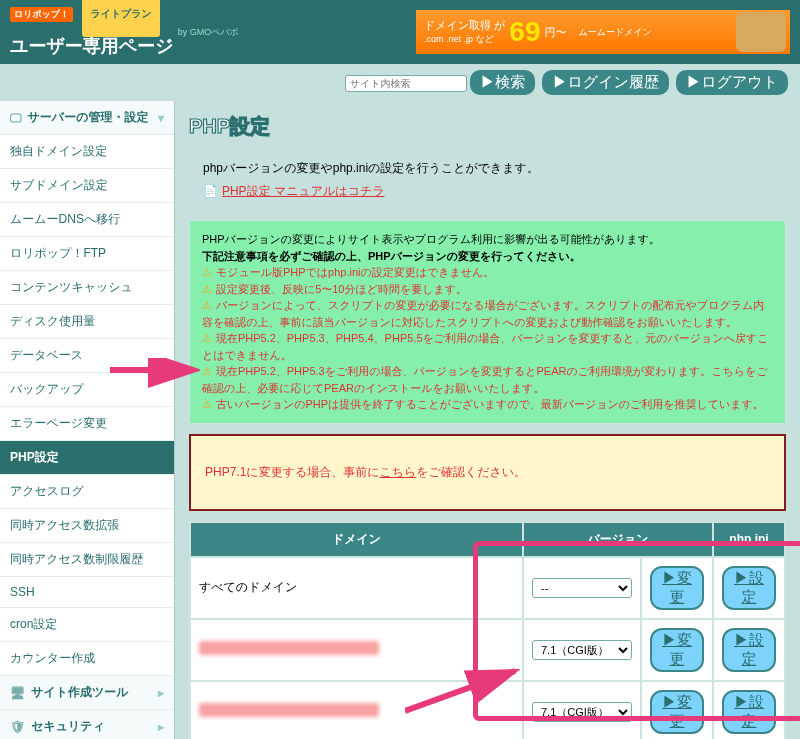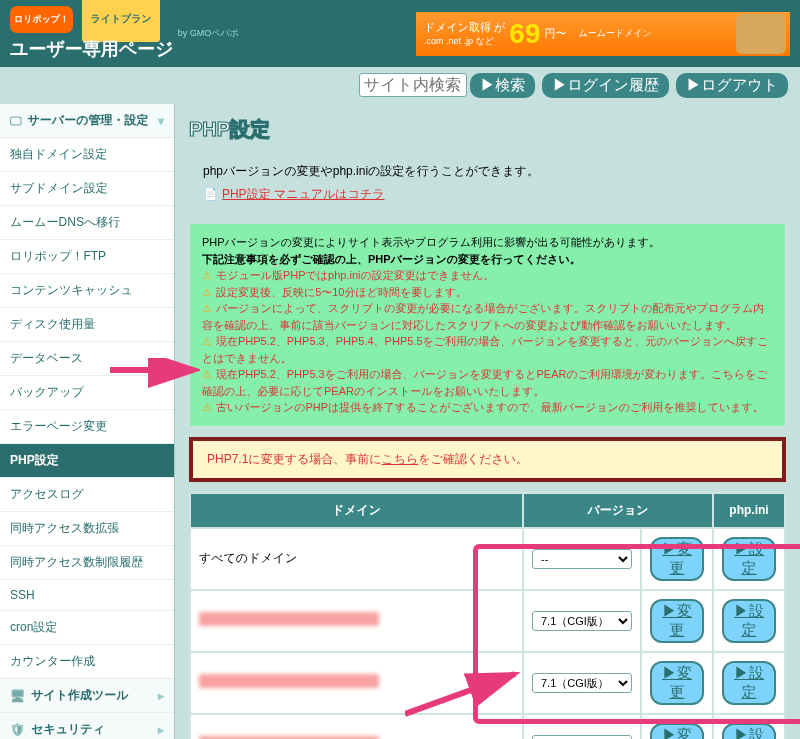--- a/index.html
+++ b/index.html
@@ -1,44 +1,44 @@
 <!DOCTYPE html>
 <html><head>
 <meta charset="utf-8">
 <style>
   * { box-sizing: border-box; margin: 0; padding: 0; }
   body { font-family: "Hiragino Kaku Gothic Pro", Meiryo, sans-serif; font-size: 12px; background: #c5e0dd; width: 800px; }
   .header { background: #2a6e6e; display: flex; justify-content: space-between; align-items: center; padding: 6px 10px; }
   .header-left { display: flex; align-items: center; }
-  .logo-label { color: #fff; font-weight: bold; font-size: 9px; background:#ff6600; border-radius:7px; padding:7px 4px; display:inline-block; }
-  .logo-title { color: #fff; font-size: 18px; font-weight: bold; margin-top:4px;}
+  .logo-label { color: #fff; font-weight: bold; font-size: 9px; background:#ff6600; border-radius:2px; padding:1px 4px; display:inline-block; }
+  .logo-title { color: #fff; font-size: 18px; font-weight: bold; margin-top:12px;}
   .plan-badge { background:#ffd24d; color:#2a6e6e; font-weight:bold; font-size:10px; padding:18px 8px; border-radius:3px; margin-left:6px;}
   .byline { color:#9dc; font-size:9px; margin-left:4px;}
   .ad-banner { width:374px; height:44px; background:linear-gradient(#ff9a2e,#ff7800); display:flex; align-items:center; padding:0 8px; color:#fff; font-size:11px; position:relative; overflow:hidden;}
   .ad-banner .bignum { font-size:28px; color:#ffe600; font-weight:bold; margin:0 4px;}
   .ad-banner .dog { width:50px; height:40px; background:#d8a85e; border-radius:6px; position:absolute; right:4px; top:2px;}
   .toolbar { background:#c5e0dd; padding:6px 12px; text-align:right; }
-  .toolbar input[type=text]{ width:108px; padding:2px 4px; border:1px solid #7aa; border-radius:3px; font-size:16px;}
+  .toolbar input[type=text]{ width:122px; padding:2px 4px; border:1px solid #7aa; border-radius:3px; font-size:10px;}
   .btn { background:#3b8686; color:#fff; border:none; padding:3px 10px; border-radius:10px; font-size:15px; cursor:pointer;}
   .btn + .btn { margin-left:4px;}
   .layout { display:flex; }
   .sidebar { width:175px; background:#fff; border-right:1px solid #a5c9c5; }
   .side-item, .side-head { display:flex; align-items:center; padding:8px 10px; border-bottom:1px solid #e5efee; color:#2a6e6e; cursor:pointer; font-size:12px;}
   .side-head { font-weight:bold; background:#f5fafa;}
   .side-head .ico { margin-right:6px; color:#7aa;}
   .side-item.active { background:#2a6e6e; color:#fff; font-weight:bold;}
   .main { flex:1; padding:12px 14px; position:relative;}
   .page-title { font-size:20px; font-weight:bold; color:#fff; -webkit-text-stroke:1.2px #2a6e6e; text-shadow:1px 1px 0 #9cc; margin-bottom:10px;}
   .intro { padding:10px 14px; font-size:12px;}
   .manual-link { color:#d33; text-decoration:underline; }
   .doc-ico { color:#5aa; margin-right:4px;}
   .notice-box { background:#86efac; border:1px solid #cfe3e0; padding:10px 12px; margin:10px 0; font-size:11px; line-height:1.5;}
   .notice-box .warn { color:#d33; }
   .notice-box .warn::before { content:"⚠"; color:#f5a623; margin-right:4px;}
-  .alert71 { background:#fff6cc; border:4px solid #7f1d1d; padding:10px 14px; color:#d33; font-size:12px; margin:10px 0;}
+  .alert71 { background:#fff6cc; border:2px solid #7f1d1d; padding:28px 14px; color:#d33; font-size:12px; margin:10px 0;}
   .alert71 a{color:#d33; text-decoration:underline;}
   table.domtable { width:100%; border-collapse:separate; border-spacing:2px; background:#cfe3e0;}
   table.domtable th { background:#3b8686; color:#fff; padding:8px; font-size:12px; font-weight:bold;}
   table.domtable td { background:#fff; padding:8px; font-size:12px; vertical-align:middle;}
   .redact { display:inline-block; width:180px; height:14px; background:#f7a1a1; filter:blur(2px); border-radius:2px;}
   .sel { border:1px solid #7aa; border-radius:3px; padding:2px 4px; font-size:11px; width:100px; background:#fff;}
   .chg-btn { background:#7dd3fc; color:#2a6e6e; border:2px solid #3b8686; border-radius:12px; padding:1px 10px; font-size:15px; cursor:pointer;text-decoration:underline;}
   .highlight-box { position:absolute; border:5px solid #e73a7a; border-radius:6px; pointer-events:none;}
   .hl1 { top:440px; left:298px; width:380px; height:180px;}
   .arrow-svg { position:absolute; pointer-events:none;}

